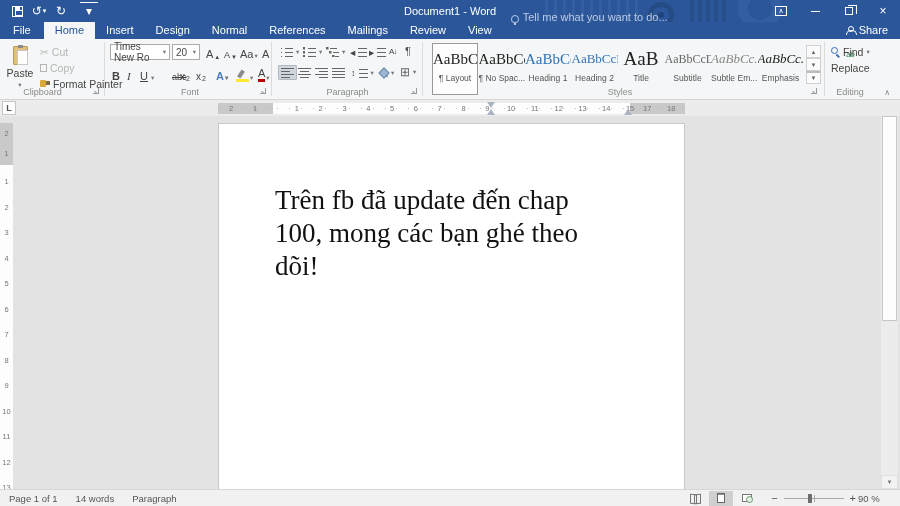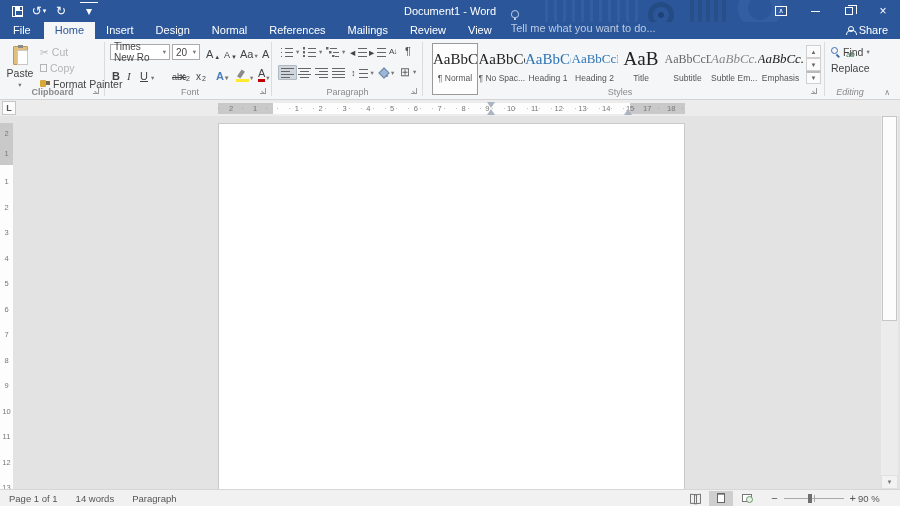--- a/index.html
+++ b/index.html
@@ -40,21 +40,21 @@
   .restore-ic { width:8px; height:8px; border:1px solid #fff; position:relative; }
   .restore-ic::before { content:""; position:absolute; left:2px; top:-3px; width:8px; height:8px;
     border:1px solid #fff; border-left:none; border-bottom:none; }
 
   
   .tabsrow { position:absolute; left:0; top:22px; width:900px; height:17px; background:#2b579a;
     display:flex; align-items:flex-end; font-size:11px; }
   .tab { color:#fff; padding:2px 11px 3px; height:17px; line-height:13px; cursor:default; }
   .tab.file { font-weight:normal; padding:2px 13px 3px; }
   .tab.active { background:#f5f6f7; color:#2b579a; }
-  .tellme { color:#bccbe3; display:flex; align-items:flex-start; gap:4px; padding:2px 8px 5px;flex-direction:column; }
+  .tellme { color:#bccbe3; display:flex; align-items:flex-end; gap:4px; padding:2px 8px 16px; }
   .bulb { width:8px; height:8px; border:1px solid #bccbe3; border-radius:50% 50% 40% 40%; position:relative; }
   .bulb::after { content:""; position:absolute; left:2px; bottom:-3px; width:2px; height:2px; background:#bccbe3; }
   .share { margin-left:auto; color:#fff; display:flex; align-items:center; gap:4px; padding:2px 12px 3px; }
   .person { width:9px; height:9px; position:relative; }
   .person::before { content:""; position:absolute; left:2.5px; top:0; width:4px; height:4px;
     border:1px solid #fff; border-radius:50%; }
   .person::after { content:""; position:absolute; left:0; bottom:0; width:9px; height:4px;
     border:1px solid #fff; border-bottom:none; border-radius:5px 5px 0 0; }
 
   
@@ -316,21 +316,21 @@
       <span>Cut</span>
     </div>
     <div class="rbtn gray" style="left:38px; top:21px;">
       <span class="copy-ic"></span>
       <span>Copy</span>
     </div>
     <div class="rbtn" style="left:38px; top:37px;">
       <span class="fp-ic"></span>
       <span>Format Painter</span>
     </div>
-    <div class="grp-label" style="left:10px; width:85px;font-weight:bold;">Clipboard</div>
+    <div class="grp-label" style="left:0; width:85px;">Clipboard</div>
     <div class="launcher" style="left:92px;"></div>
     <div class="vsep" style="left:104px;"></div>
 
     <div class="combo" style="left:110px; width:60px;">
       <span>Times New Ro</span>
       <span class="caret">▾</span>
     </div>
     <div class="combo" style="left:172px; width:28px;">
       <span>20</span>
       <span class="caret">▾</span>
@@ -441,21 +441,21 @@
         <span class="caret">▾</span>
       </div>
     <div class="grp-label" style="left:305px; width:85px;">Paragraph</div>
     <div class="launcher" style="left:410px;"></div>
     <div class="vsep" style="left:422px;"></div>
 
     <div>
 
         <div class="style-card cur" style="left: 432px;">
           <span class="prev">AaBbCcI</span>
-          <span class="sname">¶ Normal</span>
+          <span class="sname">¶ Layout</span>
         </div>
 
         <div class="style-card" style="left: 478.5px;">
           <span class="prev">AaBbCcI</span>
           <span class="sname">¶ No Spac...</span>
         </div>
 
         <div class="style-card h1" style="left: 525px;">
           <span class="prev">AaBbC(</span>
           <span class="sname">Heading 1</span>
@@ -506,21 +506,21 @@
     </div>
     <div class="rbtn" style="left:829px; top:11px;flex-direction:column;">
       <span class="replace-ic">ab</span>
       <span>Replace</span>
     </div>
     <div class="rbtn" style="left:829px; top:37px;margin-top:43px;">
       <span class="cursor-ic"></span>
       <span>Select</span>
       <span class="caret">▾</span>
     </div>
-    <div class="grp-label" style="left:826px; width:48px;font-style:italic;">Editing</div>
+    <div class="grp-label" style="left:826px; width:48px;">Editing</div>
     <div class="collapse">∧</div>
   </div>
 
   <div class="rulerrow">
     <div class="tabsel">L</div>
     <div class="hruler">
       <div class="marg" style="left:0; width:55px;"></div>
       <div class="marg" style="left:412px; width:55px;"></div>
       <div class="hr-dots"></div>
       <span class="hnum-abs" style="left:11px;">2</span>
@@ -569,20 +569,26 @@
           <span>9</span>
           <span>10</span>
           <span>11</span>
           <span>12</span>
           <span>13</span>
         </div>
     </div>
 
     <div class="page">
       <div class="doc-text">
+        <div>
+
+        <div class="line">Trên fb đã update đến chap</div>
+            <div class="line">100, mong các bạn ghé theo</div>
+            <div class="line">dõi!</div>
+          </div>
       </div>
     </div>
 
     <div class="vscroll">
 
       <div class="vs-track">
         <div class="vs-thumb"></div>
       </div>
       <div class="vs-btn" style="top:375px;"><span>▼</span></div>
     </div>

